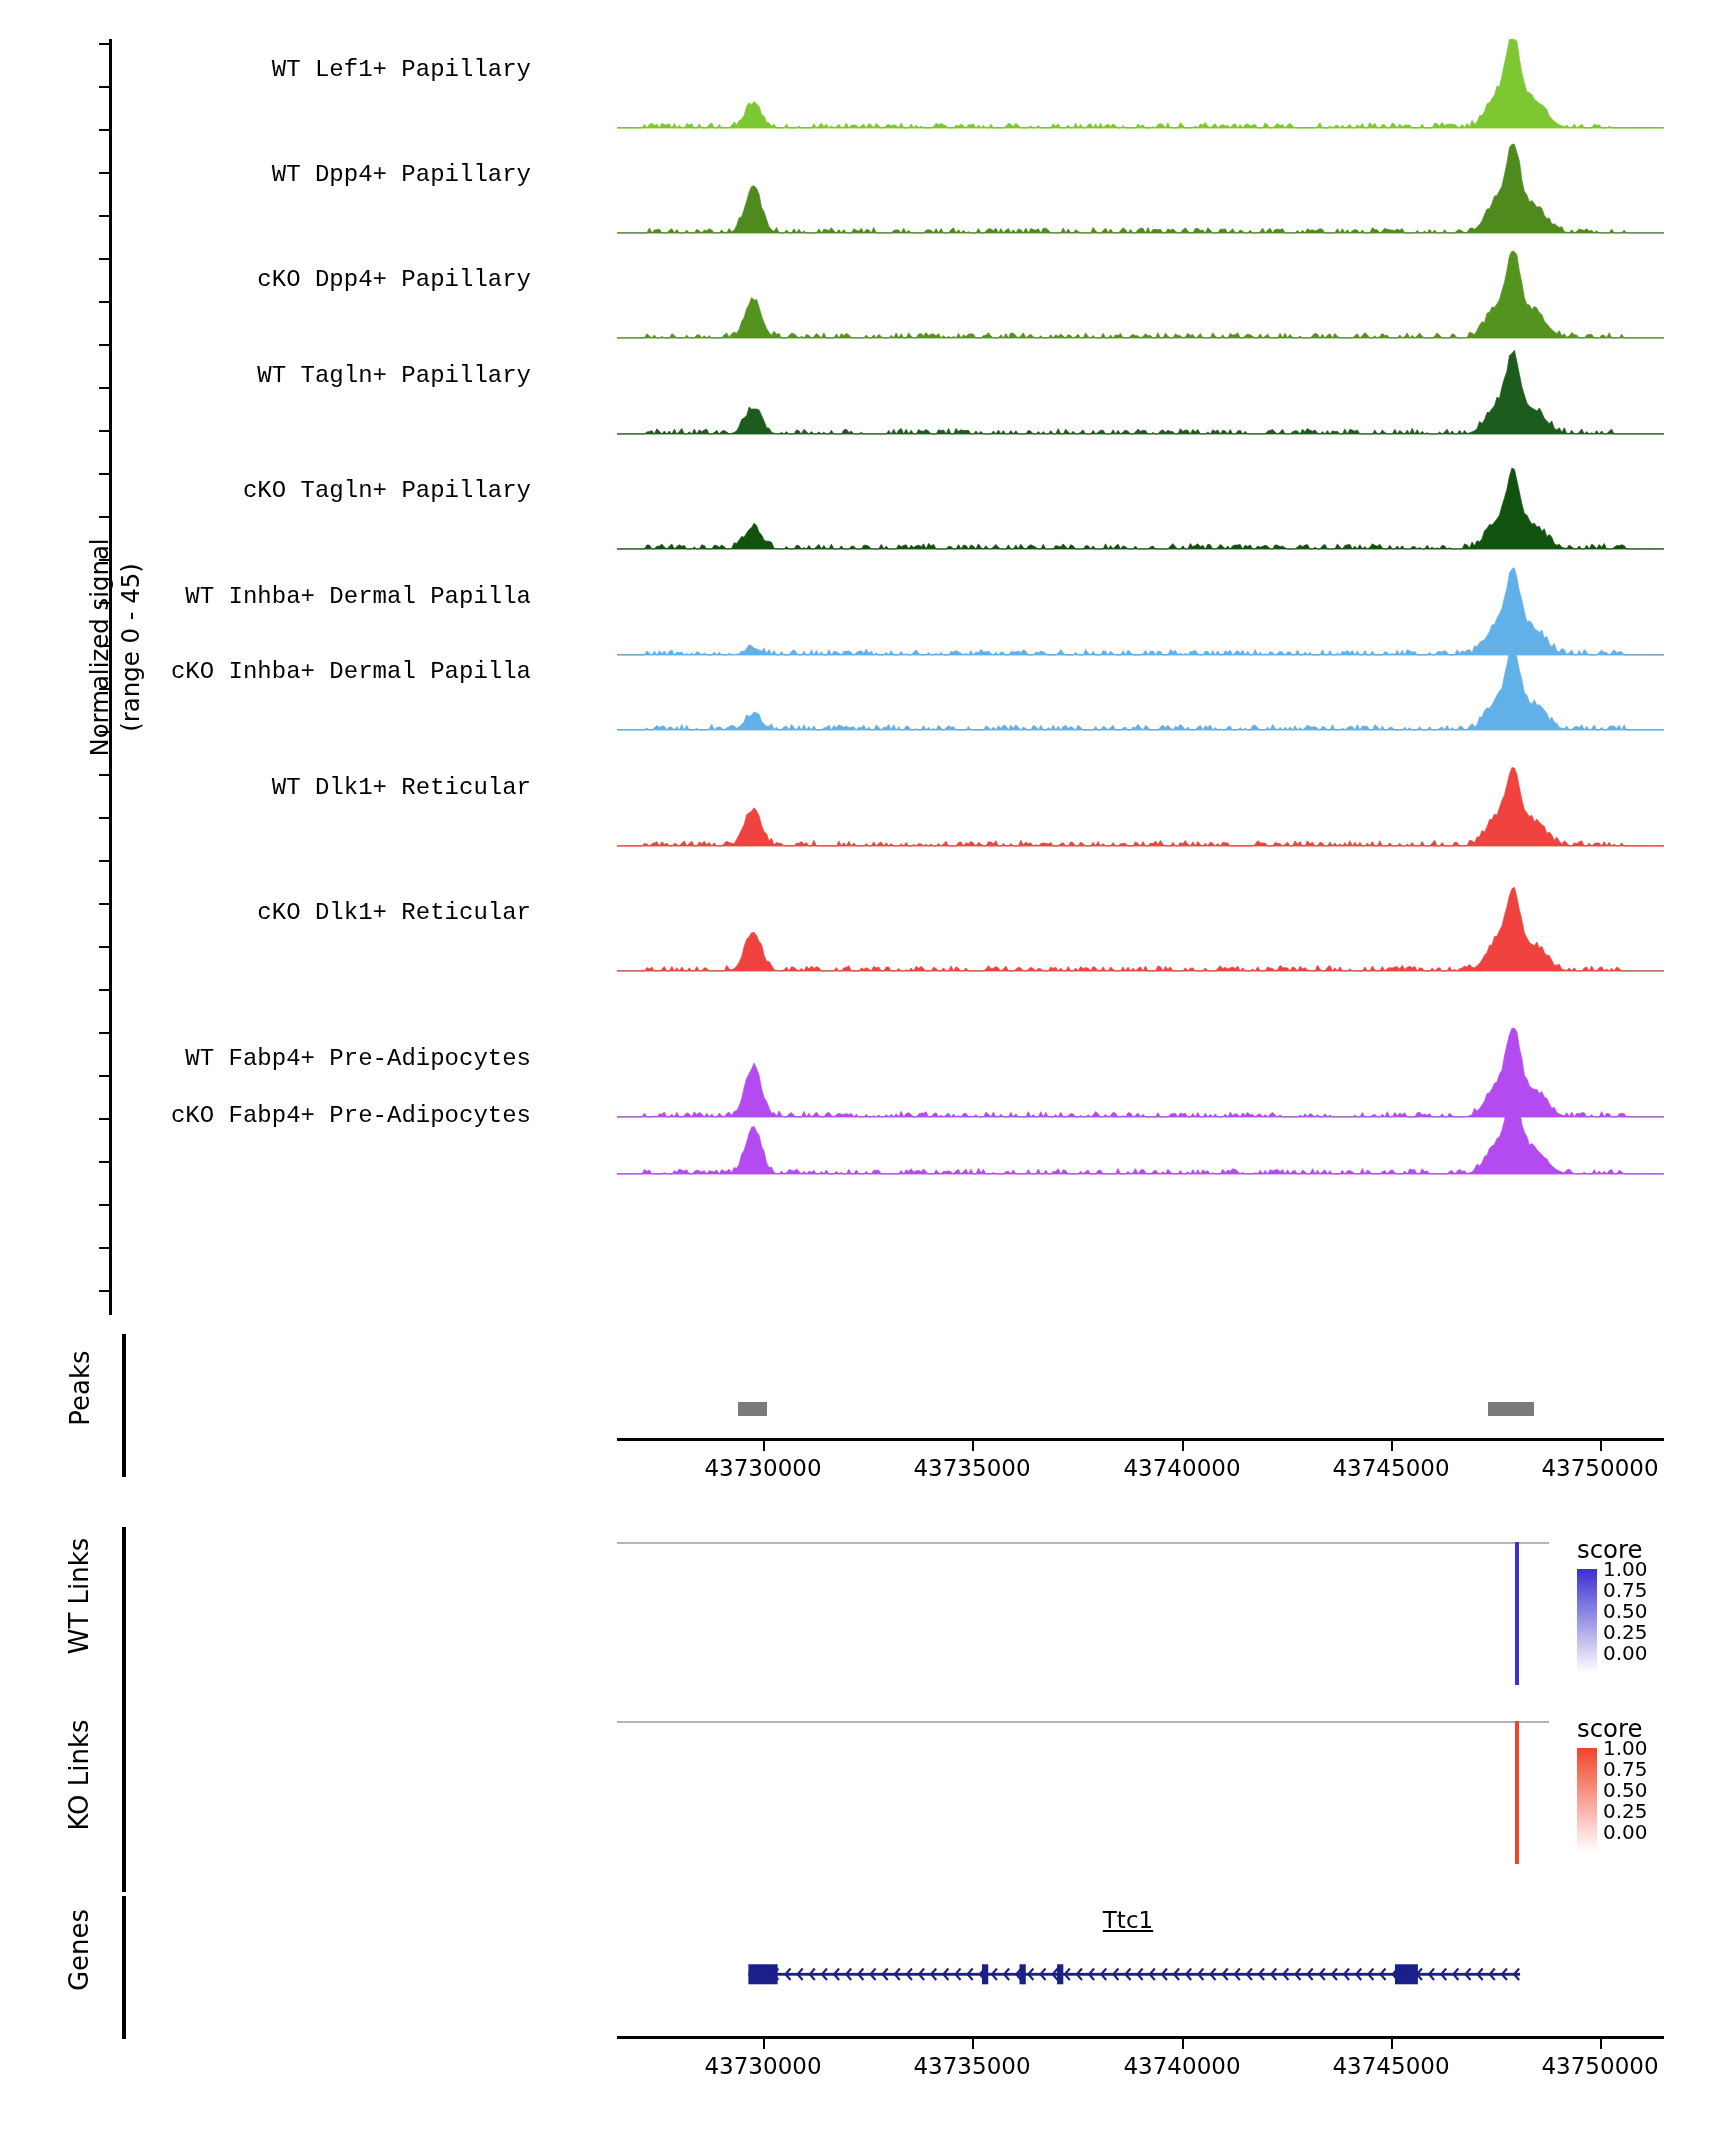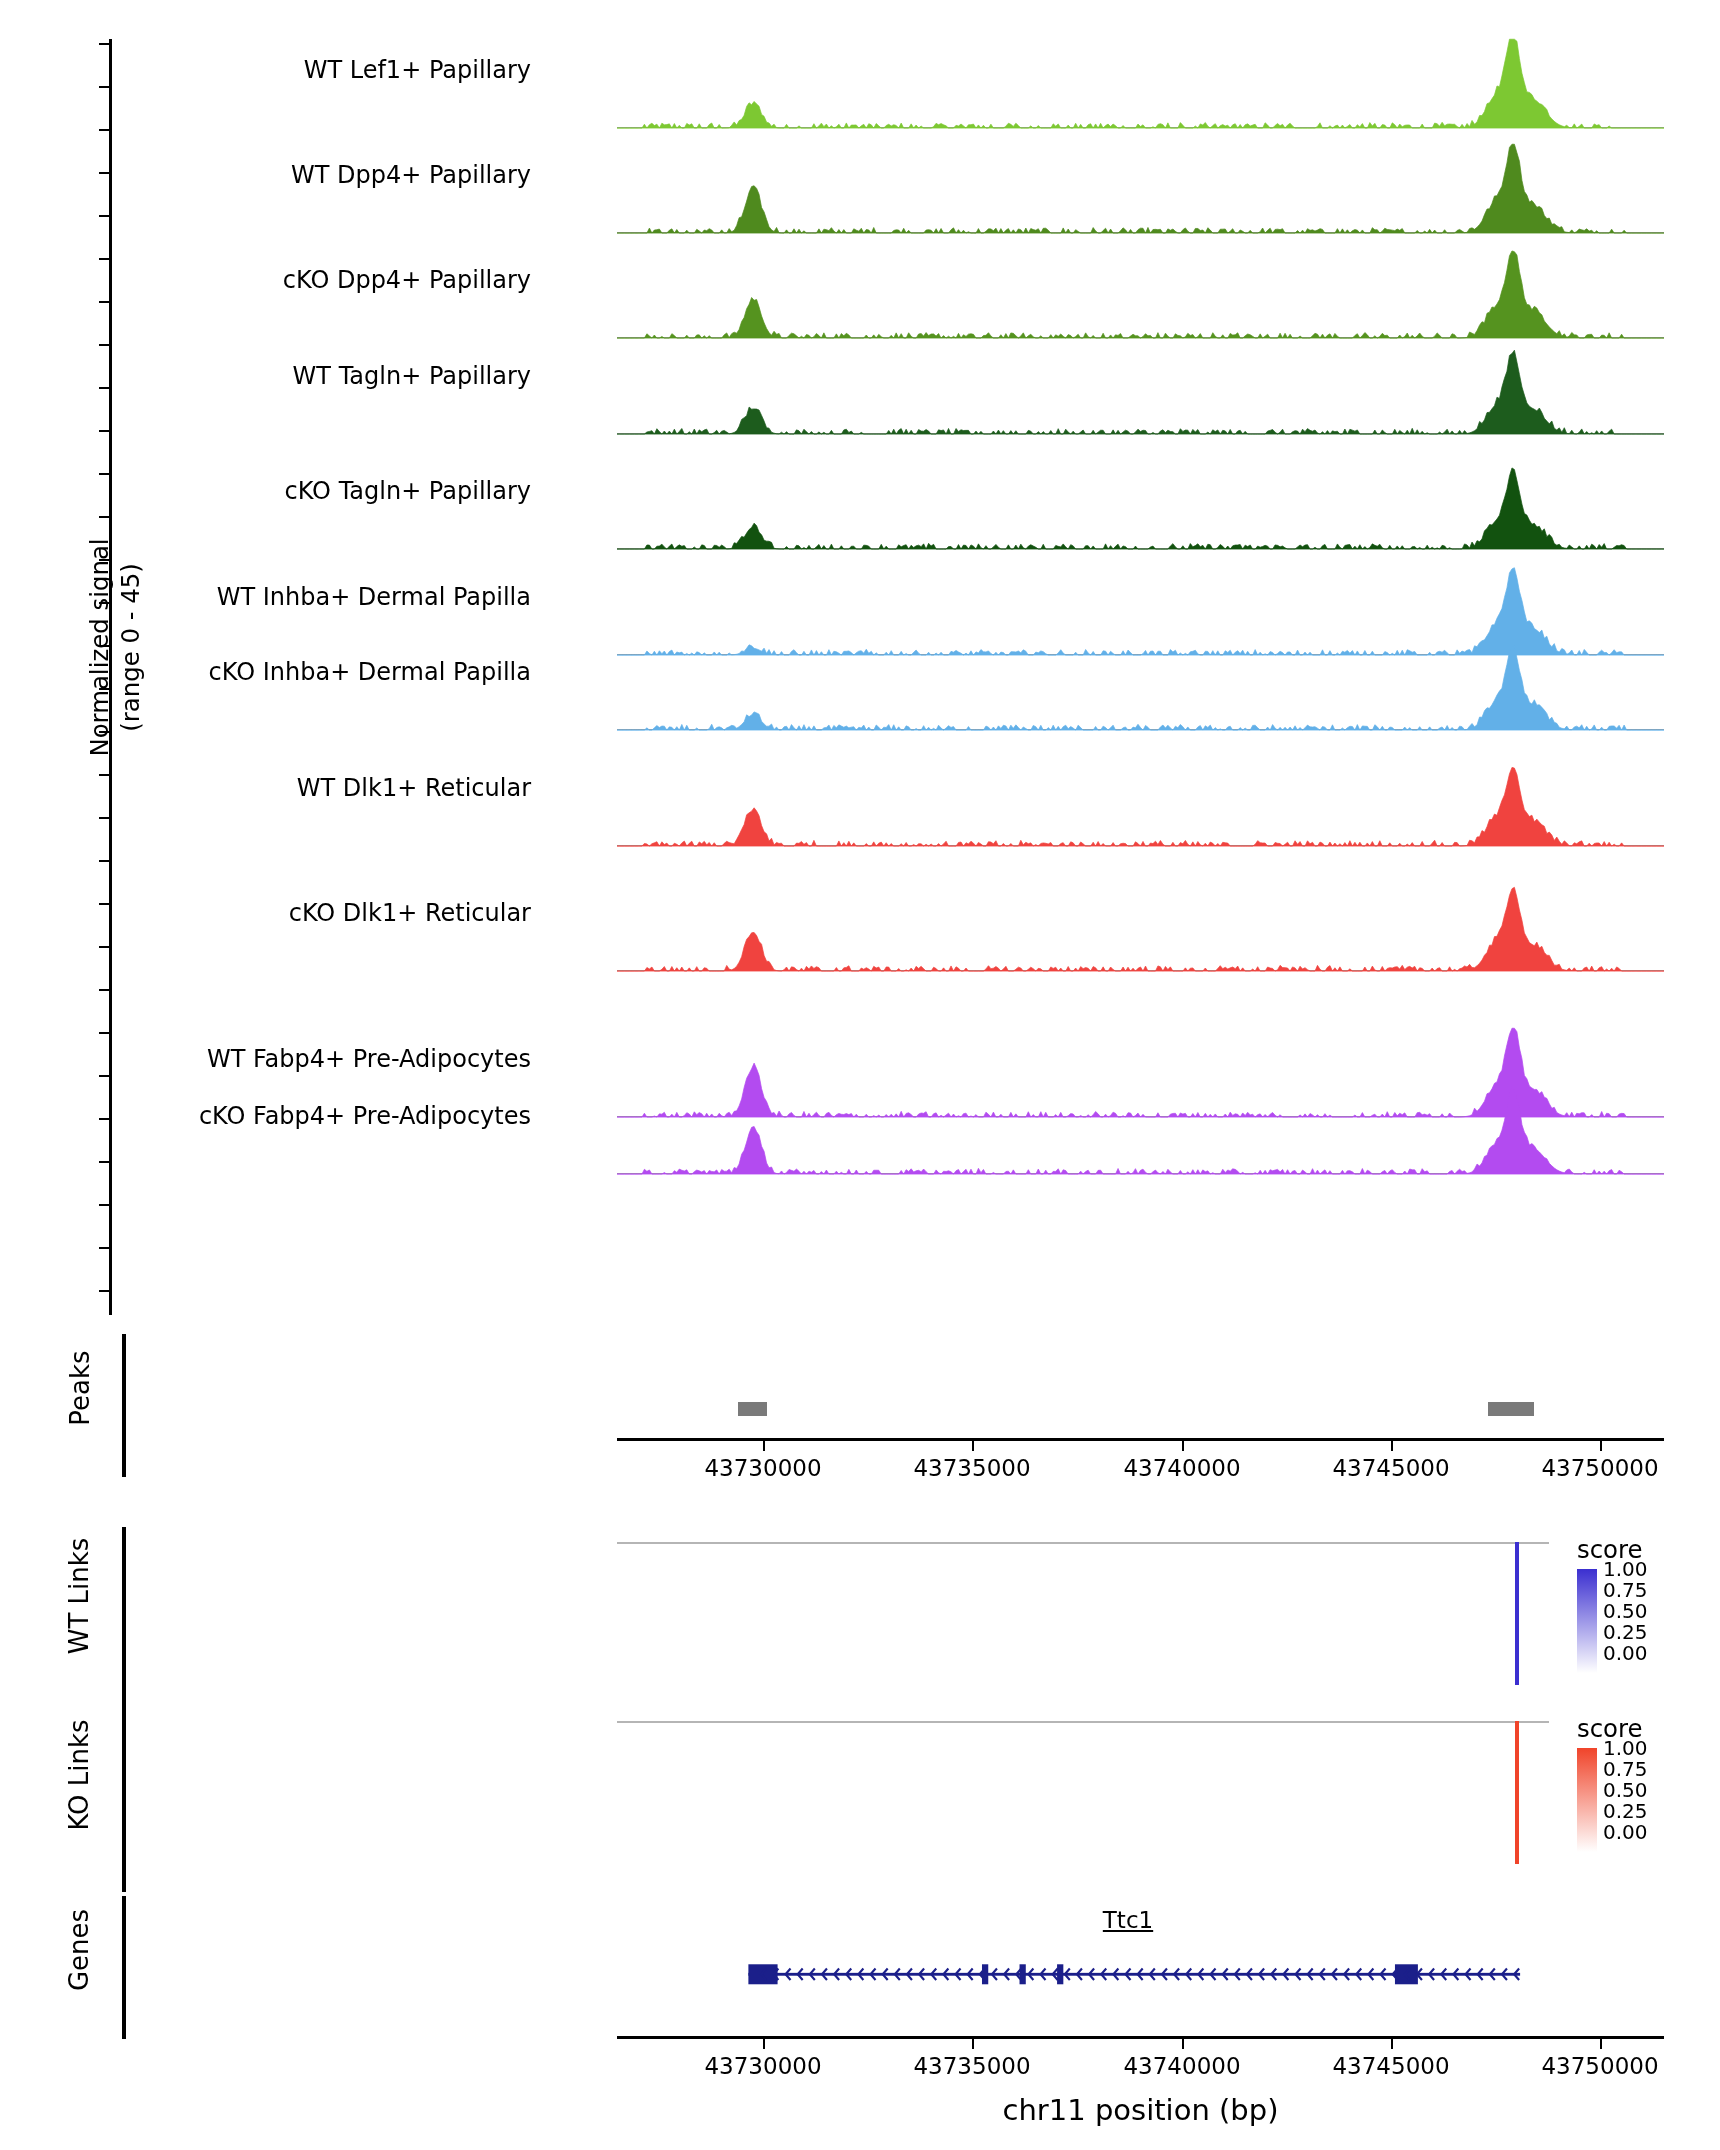--- a/index.html
+++ b/index.html
@@ -13,21 +13,21 @@
   .ylabel-wrap{position:absolute;left:29px;top:502px;width:86px;height:358px;}
   .ylabel{
     position:absolute;left:-100px;top:115px;width:373px;
     text-align:center;font-size:24.4px;transform:rotate(-90deg);
     line-height:1.25;
   }
 
   .ytick-axis{position:absolute;left:109px;top:39px;width:2.9px;height:1276px;background:#000;}
   .ytick{position:absolute;left:99px;width:13px;height:2.2px;background:#000;}
 
-  .track{position:absolute;left:115px;width:1434px;height:115px;}
+  .track{position:absolute;left:115px;width:1434px;height:115px;font-family:Liberation Mono, monospace;}
   .track-label{
     position:absolute;right:1018px;top:27px;width:545px;text-align:right;
     font-size:24px;white-space:nowrap;
   }
   .track-plot{position:absolute;left:502px;top:0;width:1047px;height:115px;}
   .baseline{position:absolute;left:0;right:0;bottom:16px;height:1.4px;background:#9a9a9a;}
   .track-plot svg{position:absolute;left:0;top:0;width:1047px;height:115px;}
 
   
   #peaks-block{position:absolute;left:0;top:1323px;width:1721px;height:165px;}
@@ -367,17 +367,16 @@
         <div class="xtick-lab" style="left: 763px; top: 175px;">43730000</div>
         <div class="xtick" style="left: 972px; top: 161px;"></div>
         <div class="xtick-lab" style="left: 972px; top: 175px;">43735000</div>
         <div class="xtick" style="left: 1182px; top: 161px;"></div>
         <div class="xtick-lab" style="left: 1182px; top: 175px;">43740000</div>
         <div class="xtick" style="left: 1391px; top: 161px;"></div>
         <div class="xtick-lab" style="left: 1391px; top: 175px;">43745000</div>
         <div class="xtick" style="left: 1600px; top: 161px;"></div>
         <div class="xtick-lab" style="left: 1600px; top: 175px;">43750000</div>
       </div>
-    <div class="xaxis-label" style="top:215px">chr11 position (bp)</div>
   </div>
 
 </div>
 
 
 </body></html>

